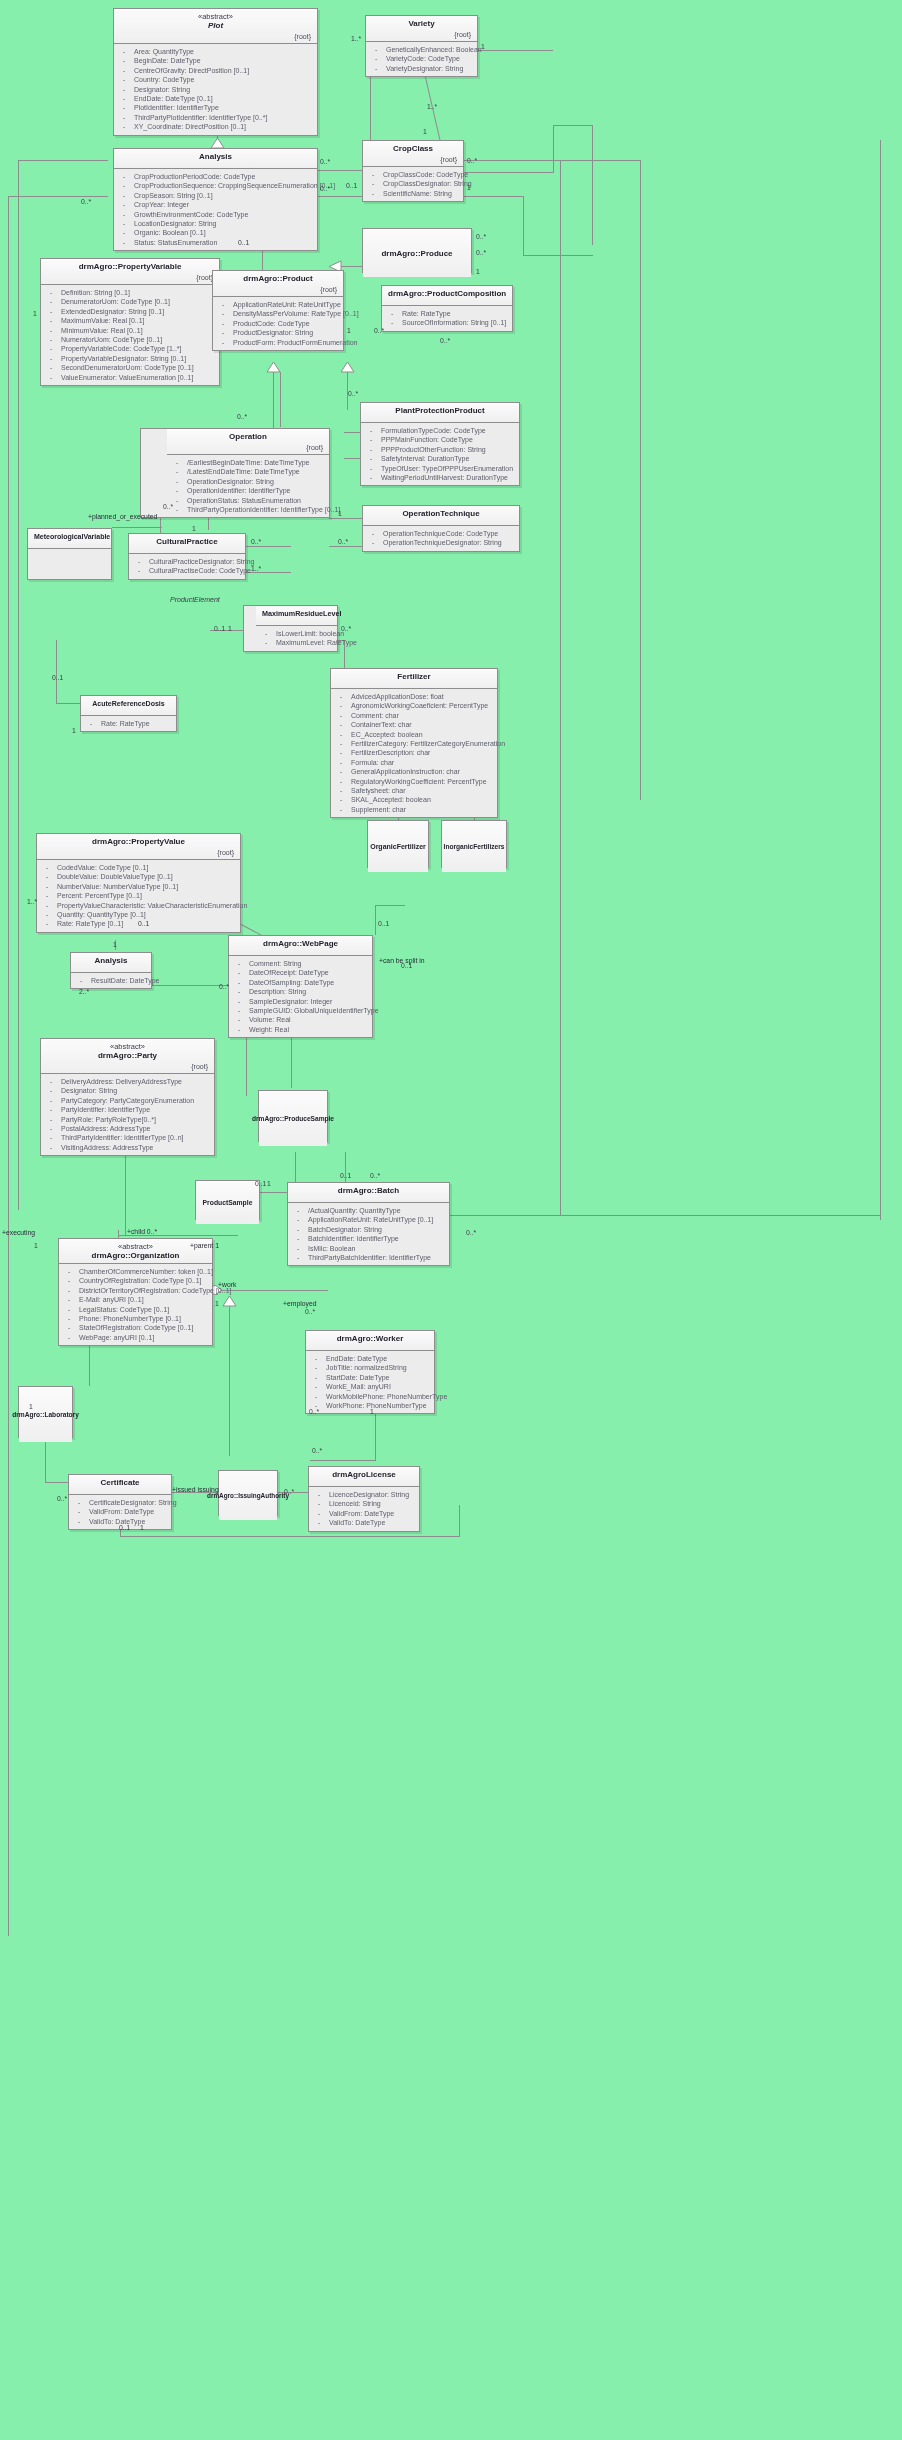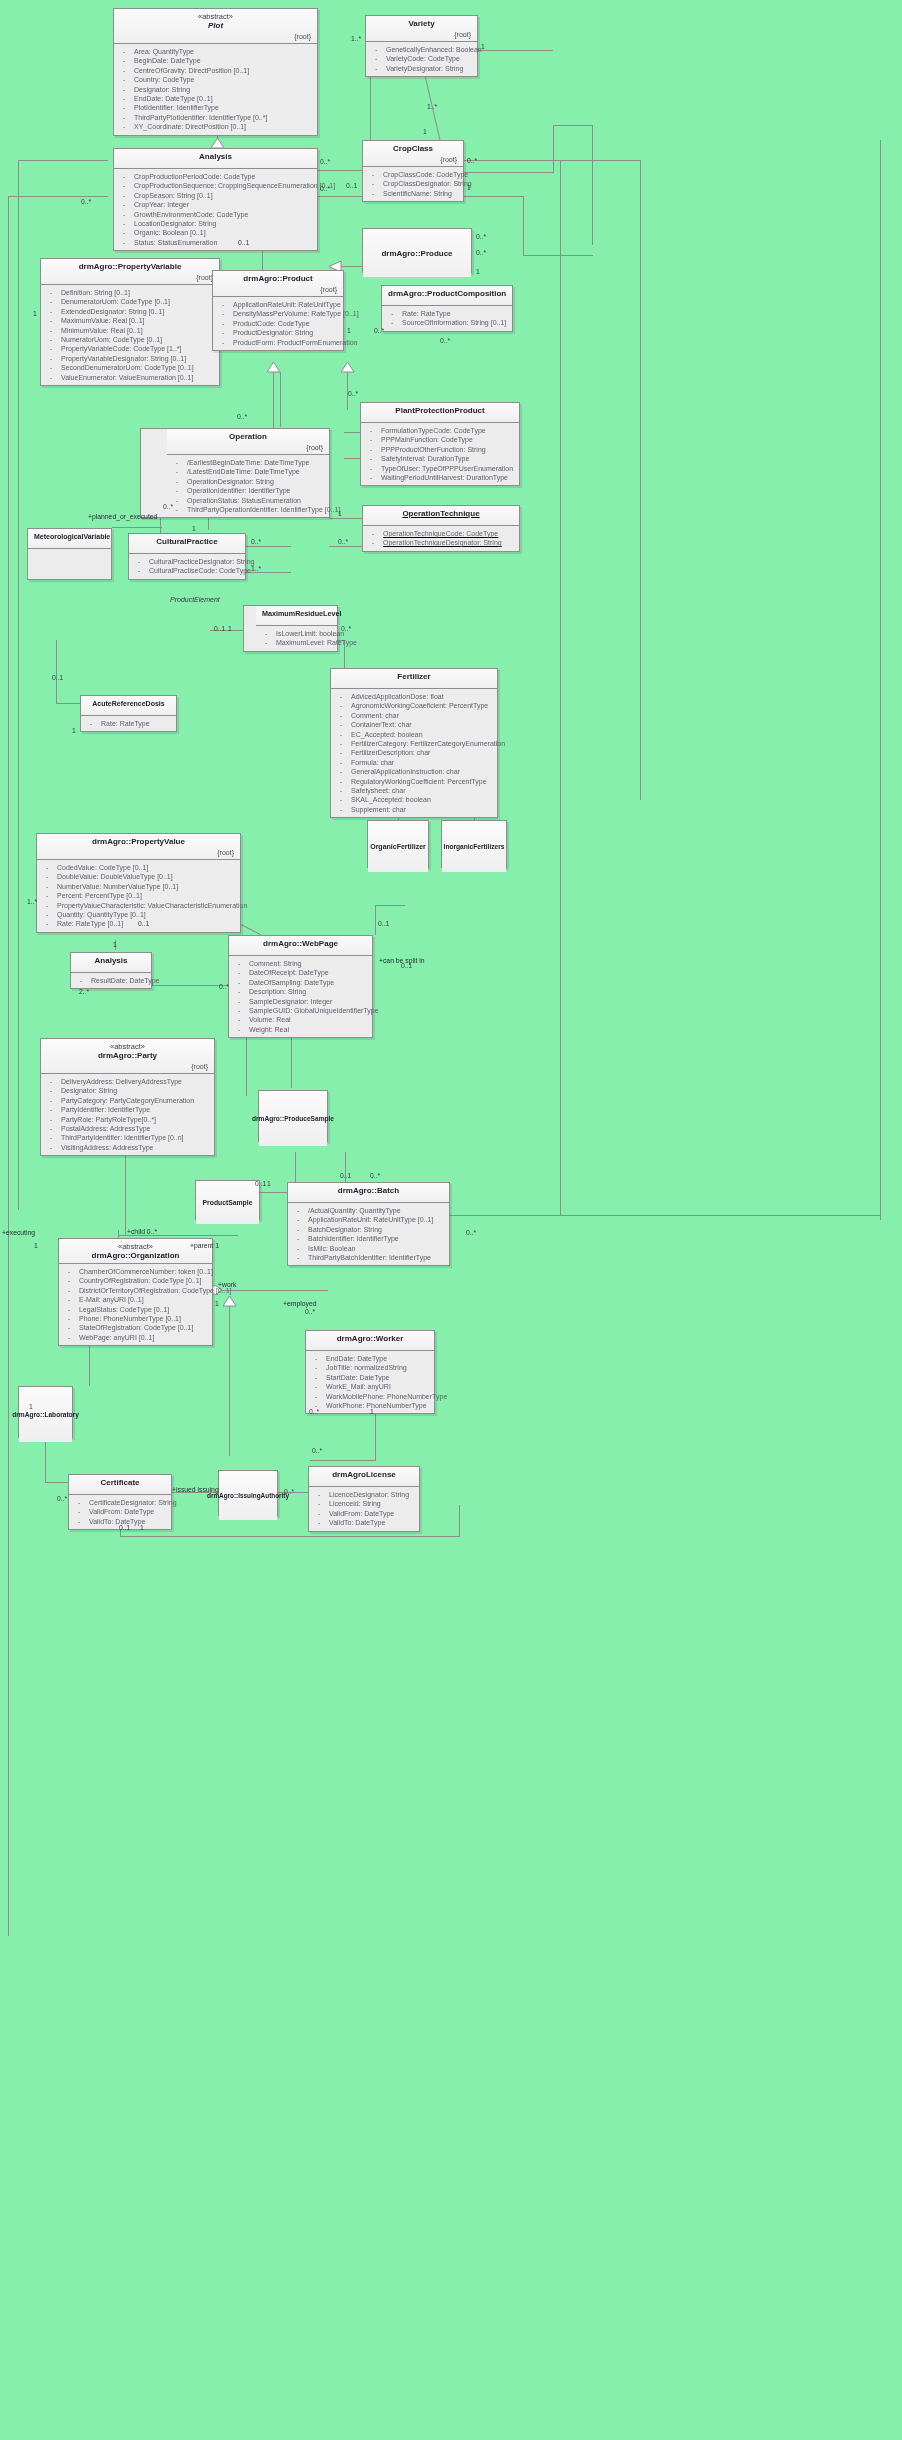--- a/index.html
+++ b/index.html
@@ -341,21 +341,21 @@
     <div class="body">
       <div class="attr">/EarliestBeginDateTime: DateTimeType</div>
       <div class="attr">/LatestEndDateTime: DateTimeType</div>
       <div class="attr">OperationDesignator: String</div>
       <div class="attr">OperationIdentifier: IdentifierType</div>
       <div class="attr">OperationStatus: StatusEnumeration</div>
       <div class="attr">ThirdPartyOperationIdentifier: IdentifierType [0..1]</div>
     </div>
   </div>
 
-  <div class="uml" style="left:362px;top:505px;width:158px;text-decoration:underline;">
+  <div class="uml" style="left:362px;top:505px;width:158px;">
     <div class="head">
       <div class="nm">OperationTechnique</div>
     </div>
     <div class="body">
       <div class="attr">OperationTechniqueCode: CodeType</div>
       <div class="attr">OperationTechniqueDesignator: String</div>
     </div>
   </div>
 
   <div class="uml plain" style="left:27px;top:528px;width:85px;height:52px;">

